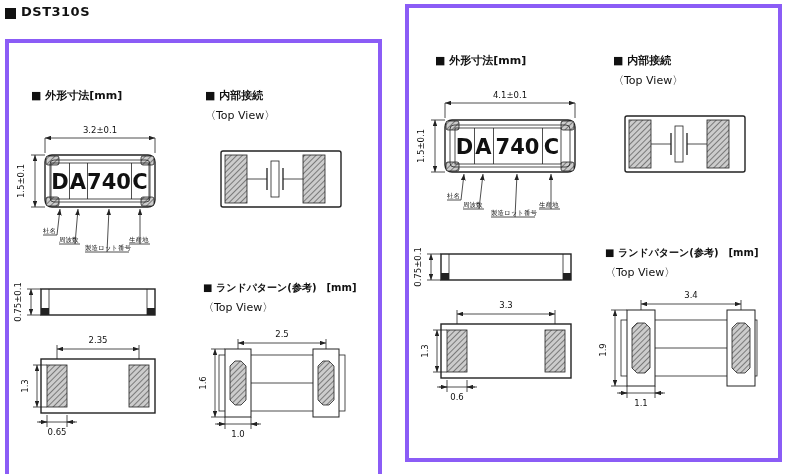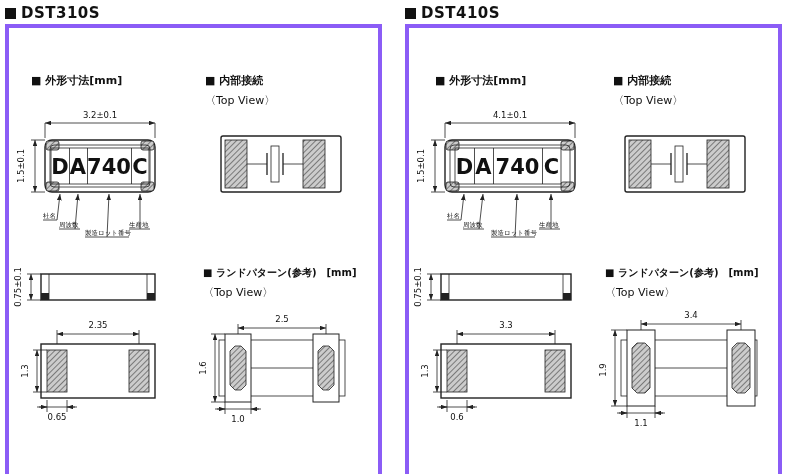--- a/index.html
+++ b/index.html
@@ -1,19 +1,19 @@
 <!DOCTYPE html>
 <html><head>
 <meta charset="utf-8">
 <style>
   *{margin:0;padding:0;box-sizing:border-box}
   html,body{background:#fff}
   body{width:787px;height:474px;position:relative;font-family:"DejaVu Sans",sans-serif;color:#111}
   .panel{position:absolute;top:4px;width:377px}
-  .panel-title{display:flex;align-items:center;gap:5px;font-weight:bold;font-size:15px;letter-spacing:.5px;margin-bottom:2px}
+  .panel-title{display:flex;align-items:flex-end;gap:5px;font-weight:bold;font-size:13px;letter-spacing:.5px;margin-bottom:20px}
   .sq{width:11px;height:11px;background:#111;display:inline-block}
   .panel-box{border:4px solid #8b5cf6;background:#fff}
   svg text{fill:#111}
   .htxt{font:bold 11px "DejaVu Sans",sans-serif}
   .hstxt{font:bold 10px "DejaVu Sans",sans-serif}
   .ttxt{font:11px "DejaVu Sans",sans-serif}
   .dtxt{font:8.5px "DejaVu Sans",sans-serif}
   .jtxt{font:6.5px "DejaVu Sans",sans-serif}
   .mark{font:bold 21px "DejaVu Sans",sans-serif}
   .oline{fill:#fff;stroke:#222;stroke-width:1.4}
@@ -134,24 +134,20 @@
         <path class="dim" d="M216,374 V386 M242,374 V386 M206,381 H252"></path>
         <line class="dim" x1="208" y1="381" x2="216" y2="381" marker-end="url(#ar1)"></line>
         <line class="dim" x1="250" y1="381" x2="242" y2="381" marker-end="url(#ar1)"></line>
         <text class="dtxt" x="229" y="394" text-anchor="middle">1.0</text>
       </g>
     </svg>
   </div>
 </section>
 
 <section class="panel" style="left:405px">
-  <div class="panel-title">
-    <span class="sq"></span>
-    <span>DST410S</span>
-  </div>
   <div class="panel-box">
     <svg width="374" height="446" viewBox="0 0 374 446">
       <defs>
         <pattern id="h2" patternUnits="userSpaceOnUse" width="4" height="4" patternTransform="rotate(45)">
           <rect width="4" height="4" fill="#cccccc"></rect>
           <line x1="0" y1="0" x2="0" y2="4" stroke="#555" stroke-width="1.4"></line>
         </pattern>
         <marker id="ar2" orient="auto-start-reverse" markerWidth="9" markerHeight="6" refX="8" refY="3">
           <path d="M0,0 L8,3 L0,6 Z" fill="#222"></path>
         </marker>

